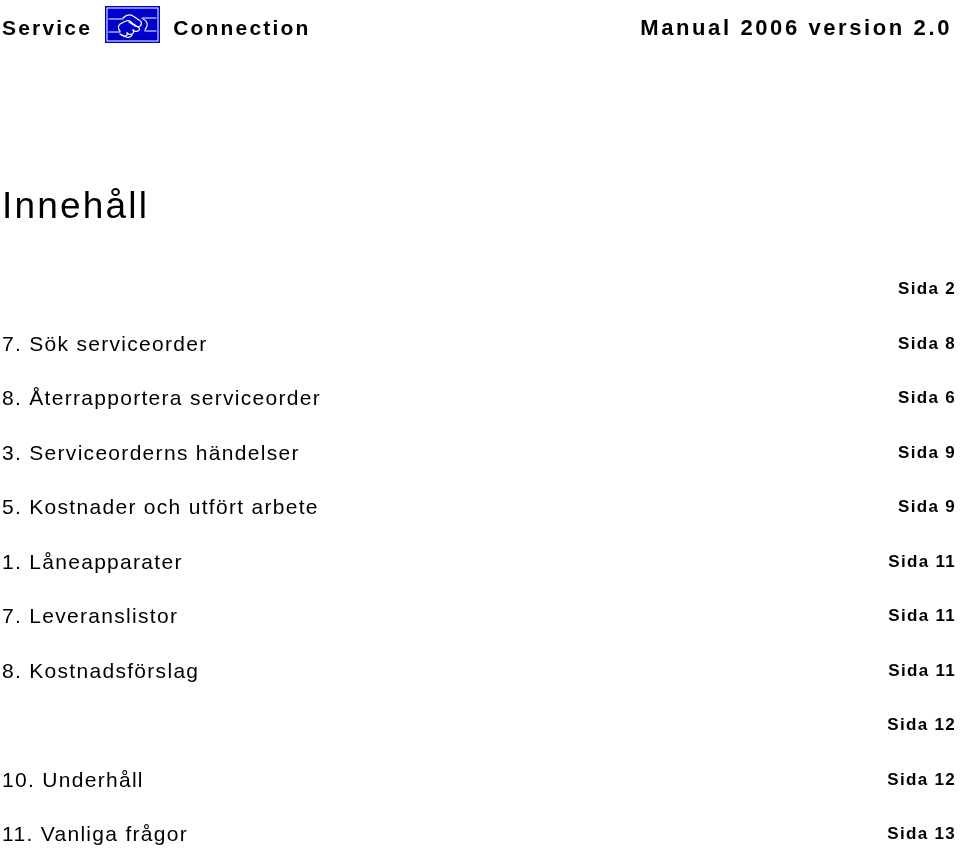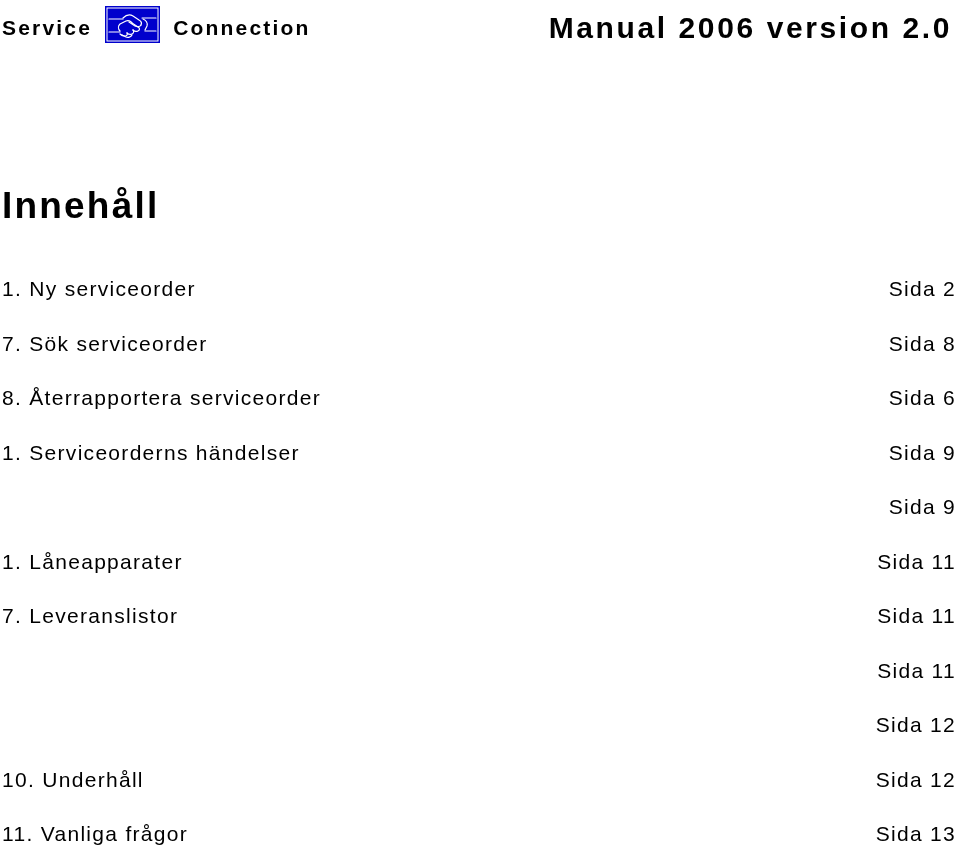--- a/index.html
+++ b/index.html
@@ -53,34 +53,34 @@
   }
   .brand-logo svg {
     display: block;
     width: 55px;
     height: 37px;
   }
   .doc-title {
     position: absolute;
     right: 8px;
     top: 8px;
-    font-size: 30px;
+    font-size: 22px;
     font-weight: bold;
     letter-spacing: 2.6px;
     line-height: 40px;
     white-space: nowrap;
   }
 
   
   .page-heading {
     position: absolute;
     left: 2px;
     top: 184px;
     font-size: 37px;
-    font-weight: bold;
+    font-weight: normal;
     letter-spacing: 2.2px;
     line-height: 44px;
     white-space: nowrap;
   }
 
   
   .toc {
     position: absolute;
     left: 0;
     top: 274px;
@@ -98,22 +98,22 @@
     font-size: 21px;
     font-weight: normal;
     letter-spacing: 1.3px;
     line-height: 30px;
     white-space: nowrap;
   }
   .toc-page {
     position: absolute;
     right: 4px;
     top: 0;
-    font-size: 21px;
-    font-weight: normal;
+    font-size: 17px;
+    font-weight: bold;
     letter-spacing: 1.3px;
     line-height: 30px;
     white-space: nowrap;
     text-align: left;
   }
 </style>
 </head>
 <body>
 
 <div class="header">
@@ -146,54 +146,55 @@
   </div>
 
   <div class="doc-title">Manual 2006 version 2.0</div>
 </div>
 
 <div class="page-heading">Innehåll</div>
 
 <div class="toc">
 
   <div class="toc-row">
-    <span class="toc-entry-text">1. Ny serviceorder</span>
     <span class="toc-page">Sida 2</span>
   </div>
 
   <div class="toc-row">
     <span class="toc-entry-text">7. Sök serviceorder</span>
     <span class="toc-page">Sida 8</span>
   </div>
 
   <div class="toc-row">
     <span class="toc-entry-text">8. Återrapportera serviceorder</span>
     <span class="toc-page">Sida 6</span>
   </div>
 
   <div class="toc-row">
-    <span class="toc-entry-text">1. Serviceorderns händelser</span>
+    <span class="toc-entry-text">3. Serviceorderns händelser</span>
     <span class="toc-page">Sida 9</span>
   </div>
 
   <div class="toc-row">
+    <span class="toc-entry-text">5. Kostnader och utfört arbete</span>
     <span class="toc-page">Sida 9</span>
   </div>
 
   <div class="toc-row">
     <span class="toc-entry-text">1. Låneapparater</span>
     <span class="toc-page">Sida 11</span>
   </div>
 
   <div class="toc-row">
     <span class="toc-entry-text">7. Leveranslistor</span>
     <span class="toc-page">Sida 11</span>
   </div>
 
   <div class="toc-row">
+    <span class="toc-entry-text">8. Kostnadsförslag</span>
     <span class="toc-page">Sida 11</span>
   </div>
 
   <div class="toc-row">
     <span class="toc-page">Sida 12</span>
   </div>
 
   <div class="toc-row">
     <span class="toc-entry-text">10. Underhåll</span>
     <span class="toc-page">Sida 12</span>

